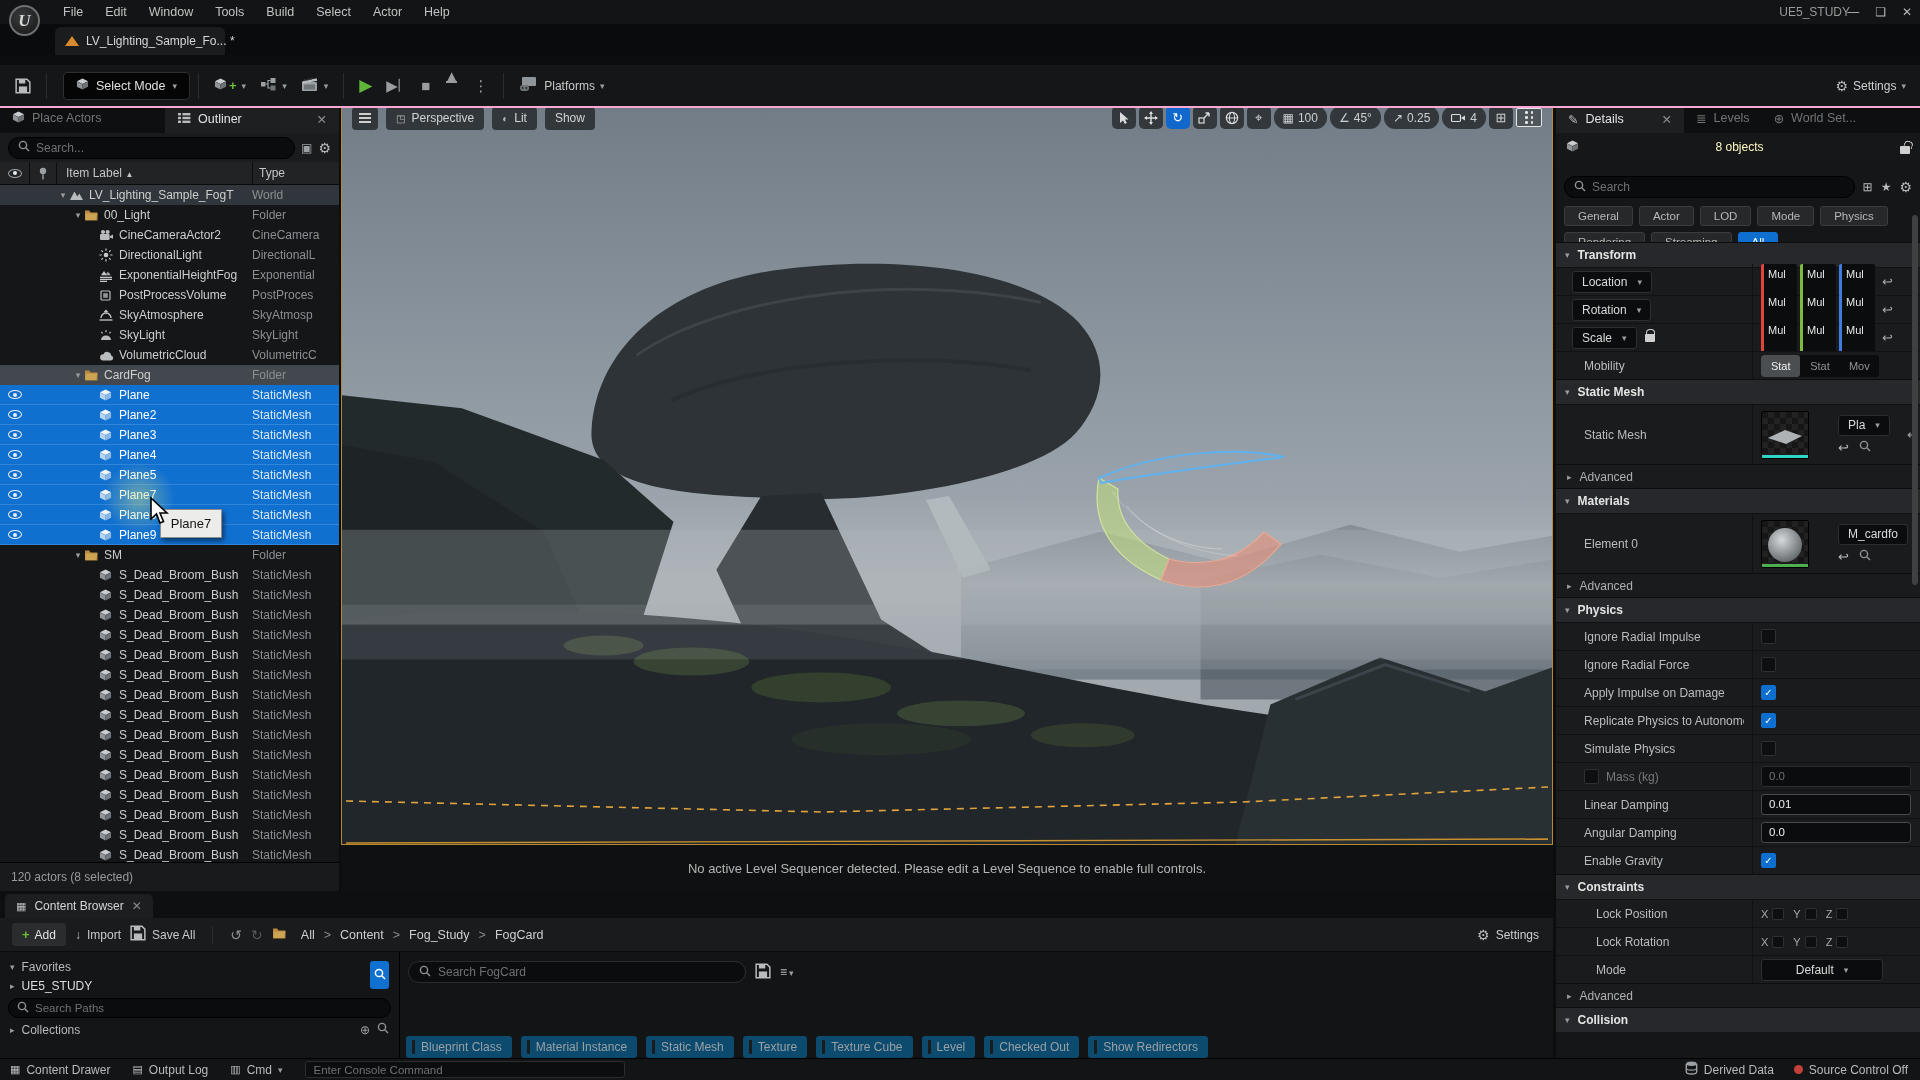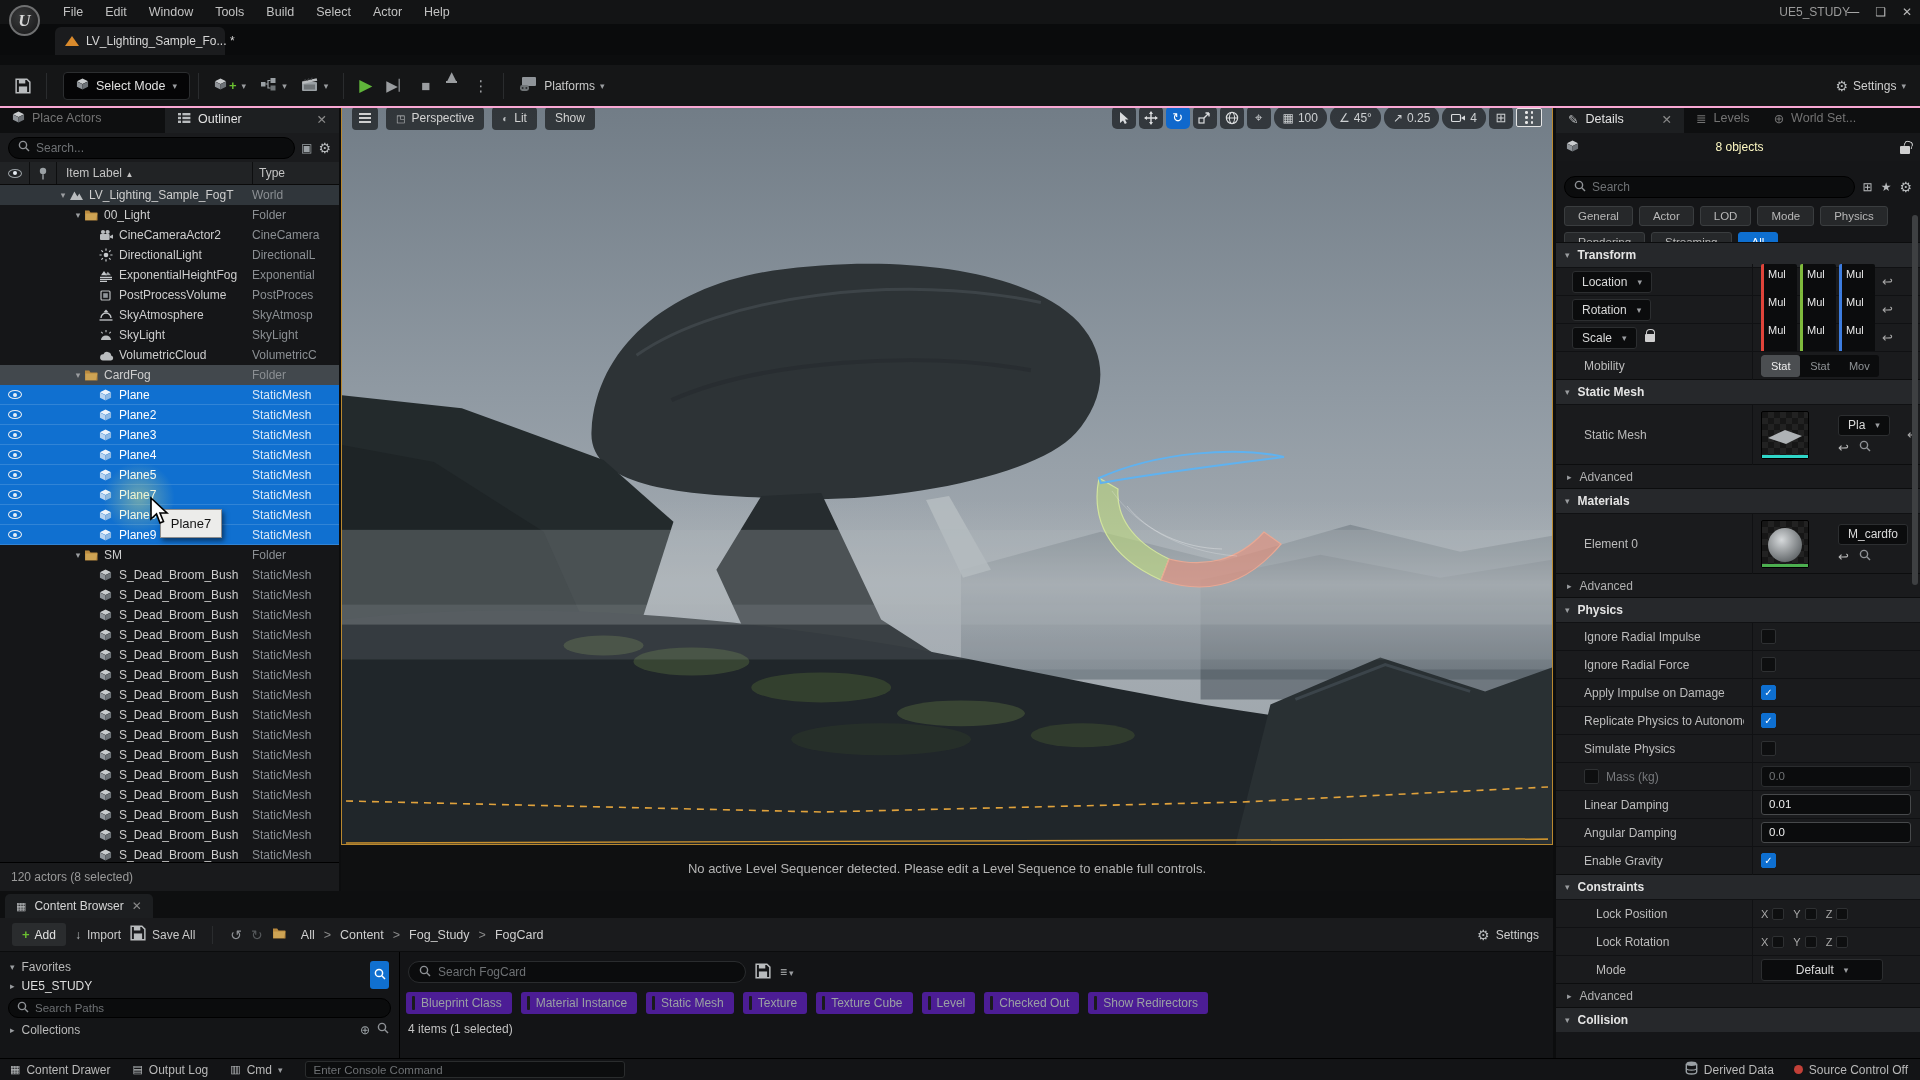--- a/index.html
+++ b/index.html
@@ -128,21 +128,21 @@
   .cb-settings{position:absolute;right:14px;display:flex;gap:6px;align-items:center;color:#cfcfcf;}
   .cb-left{position:absolute;left:0;top:61px;bottom:0;width:400px;border-right:1px solid #000;background:#141517;}
   .cbl-row{display:flex;align-items:center;gap:7px;padding:0 10px;height:19px;color:#b9b9b9;}
   .cbl-strong{color:#dedede;}
   .paths-search{margin:3px 8px 0 8px;display:flex;align-items:center;gap:6px;background:#0b0c0d;border:1px solid #000;border-radius:10px;height:20px;padding:0 8px;}
   .blue-sq{position:absolute;right:10px;top:9px;width:19px;height:28px;background:#1070d0;border-radius:3px;display:flex;align-items:center;justify-content:center;}
   .cb-main{position:absolute;left:400px;top:61px;bottom:0;right:0;}
   .cb-search-row{display:flex;align-items:center;gap:9px;padding:9px 10px 0 8px;}
   .cb-searchbox{width:338px;display:flex;align-items:center;gap:7px;background:#0b0c0d;border:1px solid #2a2c2e;border-radius:11px;height:22px;padding:0 10px;}
   .chips{display:flex;gap:9px;padding:9px 0 0 6px;}
-  .chip{display:flex;align-items:center;height:22px;background:#4c1d95;border-radius:3px;color:#9aa0a4;font-size:12px;padding:0 10px 0 6px;gap:6px;}
+  .chip{display:flex;align-items:center;height:22px;background:#0c4a6e;border-radius:3px;color:#9aa0a4;font-size:12px;padding:0 10px 0 6px;gap:6px;margin-top:44px;}
   .chip i{display:block;width:3px;height:14px;background:#1a1b1c;border-radius:1px;}
   .cb-count{padding:8px 0 0 8px;color:#c2c2c2;}
 
   
   .statusbar{position:absolute;left:0;top:1058px;right:0;height:22px;background:#131416;border-top:1px solid #000;display:flex;align-items:center;padding:0 10px;gap:22px;color:#b9b9b9;z-index:30;}
   .sb-item{display:flex;align-items:center;gap:6px;}
   .console{width:320px;height:17px;background:#0c0d0e;border:1px solid #2a2c2d;border-radius:3px;display:flex;align-items:center;padding:0 8px;}
   .sb-right{position:absolute;right:12px;display:flex;gap:20px;align-items:center;}
   .reddot{width:9px;height:9px;border-radius:50%;background:#c24038;display:inline-block;}
   .lock{display:inline-block;width:10px;height:8px;background:#cfcfcf;border-radius:1px;position:relative;margin-top:5px;}

